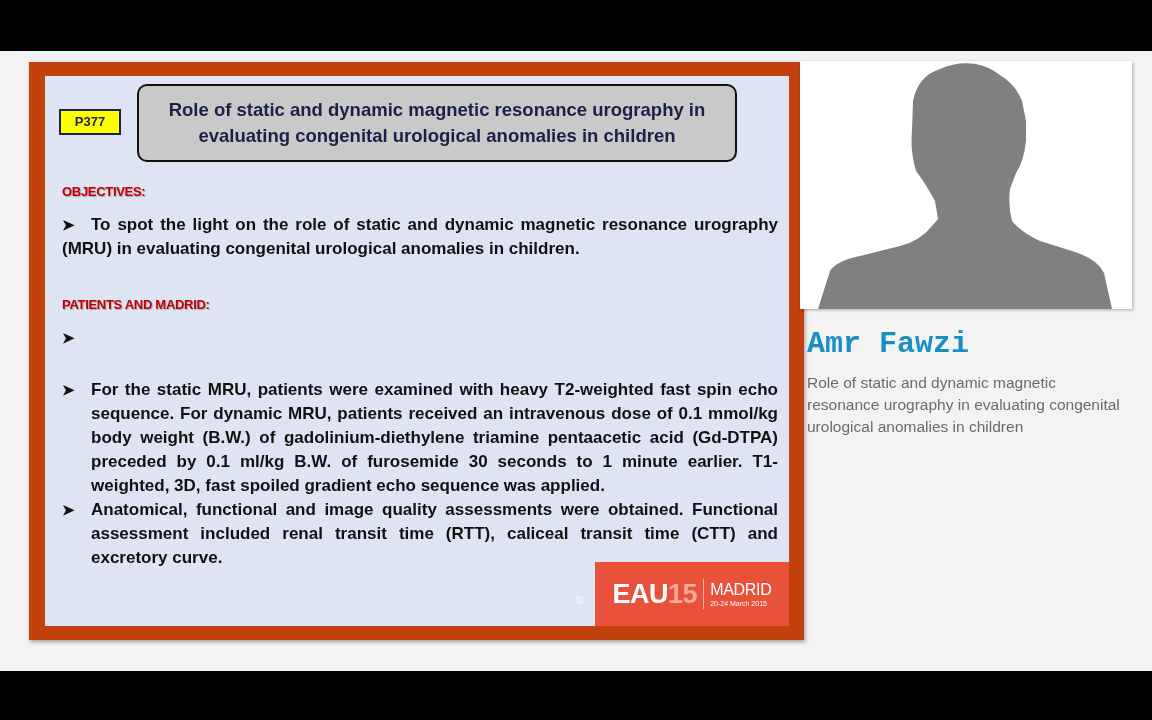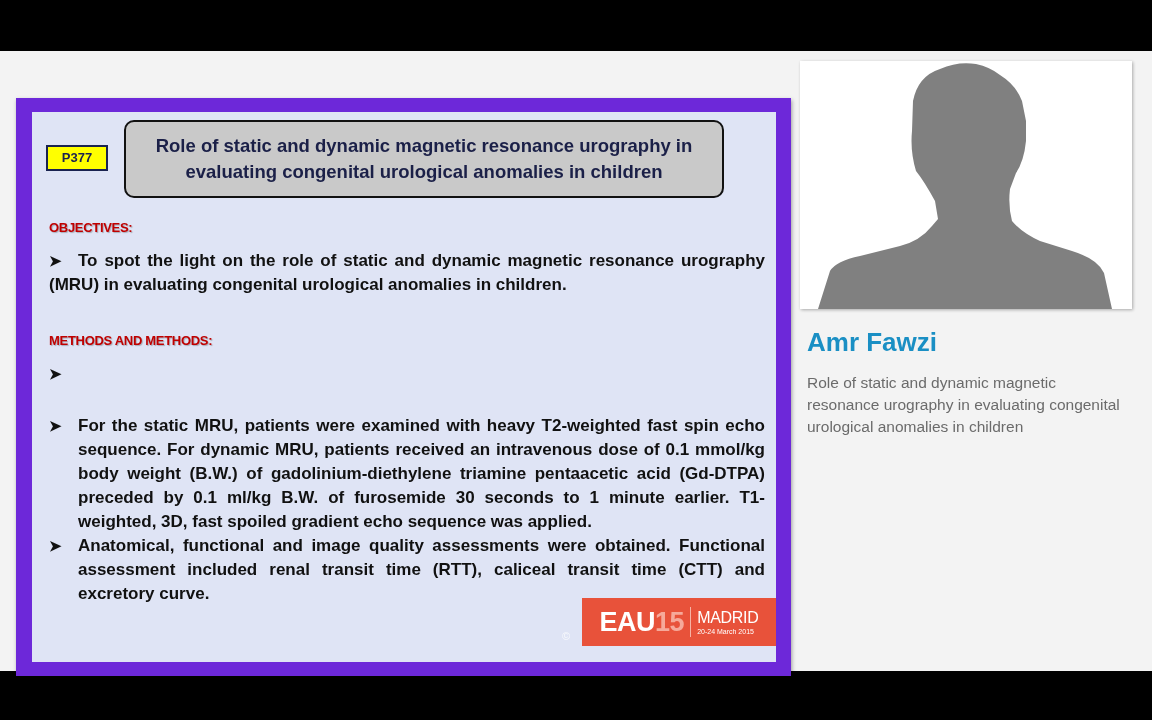--- a/index.html
+++ b/index.html
@@ -6,24 +6,23 @@
   body {
     width: 1152px; height: 720px; position: relative; overflow: hidden;
     background: #000000;
     font-family: "Liberation Sans", sans-serif;
   }
   .stage {
     position: absolute; left: 0; top: 51px; width: 1152px; height: 620px;
     background: #f3f3f3;
   }
   .slide-card {
-    position: absolute; left: 16px; top: 11px; width: 775px; height: 578px;
-    background: #6d28d9;
+    position: absolute; left: 29px; top: 11px; width: 775px; height: 578px;
+    background: #c2410c;
     box-shadow: 1px 2px 4px rgba(0,0,0,0.35);
-    margin-top: 36px;
   }
   .slide {
     position: absolute; left: 16px; top: 14px; width: 744px; height: 550px;
     background: #dfe4f5;
   }
   .poster-id {
     position: absolute; left: 14px; top: 33px; width: 62px; height: 26px;
     background: #ffff00; border: 2px solid #1a2350;
     box-sizing: border-box;
     font-family: "Liberation Sans", sans-serif; font-weight: bold; font-size: 13px;
@@ -47,41 +46,41 @@
     position: absolute; left: 17px; width: 716px;
     font-family: Liberation Sans, sans-serif; font-weight: bold; font-size: 17px;
     line-height: 24px; color: #111111; text-align: justify;
   }
   .bullet.hang { padding-left: 29px; box-sizing: border-box; }
   .bullet .arrow {
     display: inline-block; width: 29px; font-size: 15px;
   }
   .bullet.hang .arrow { position: absolute; left: 0; top: 0; }
   .eau-logo {
-    position: absolute; left: 550px; top: 486px; width: 194px; height: 48px;
+    position: absolute; left: 550px; top: 486px; width: 194px; height: 64px;
     background: #e8523a; color: #ffffff;
     display: flex; align-items: center; justify-content: center; gap: 6px;
   }
   .eau-main { font-family: "Liberation Sans", sans-serif; font-weight: bold; font-size: 27px; letter-spacing: -0.5px; }
   .eau-main .num { color: #f6a99a; }
   .eau-sep { width: 1px; height: 30px; background: #f6b3a5; }
   .eau-right { display: flex; flex-direction: column; line-height: 1; }
   .eau-city { font-size: 16px; letter-spacing: -0.3px; text-align: right; }
   .eau-date { font-size: 7px; margin-top: 2px; }
   .copyright {
     position: absolute; left: 530px; top: 518px; font-size: 11px; color: #ffffff; opacity: 0.8;
   }
   .speaker-photo {
     position: absolute; left: 800px; top: 10px; width: 332px; height: 248px;
     background: #ffffff; box-shadow: 1px 1px 3px rgba(0,0,0,0.3);
     overflow: hidden;
   }
   .speaker-name {
     position: absolute; left: 807px; top: 276px;
-    font-family: Liberation Sans, sans-serif; font-weight: bold; font-size: 26px;
+    font-family: Liberation Mono, monospace; font-weight: bold; font-size: 30px;
     color: #1a8fc4;
   }
   .talk-title {
     position: absolute; left: 807px; top: 321px; width: 320px;
     font-family: "Liberation Sans", sans-serif; font-size: 15.5px; line-height: 22px;
     color: #6b6b6b;
   }
 </style>
 </head>
 <body>
@@ -96,21 +95,21 @@
       <div class="title-box">
         <span>Role of static and dynamic magnetic resonance urography in evaluating congenital urological anomalies in children</span>
       </div>
 
       <div class="section-head" style="top:108px;">OBJECTIVES:</div>
 
       <div class="bullet" style="top:137px;">
         <span class="arrow">➤</span><span>To spot the light on the role of static and dynamic magnetic resonance urography (MRU) in evaluating congenital urological anomalies in children.</span>
       </div>
 
-      <div class="section-head" style="top:221px;">METHODS AND METHODS:</div>
+      <div class="section-head" style="top:221px;">PATIENTS AND MADRID:</div>
 
       <div class="bullet hang" style="top:250px;">
         <span class="arrow">➤</span>
       </div>
 
       <div class="bullet hang" style="top:302px;">
         <span class="arrow">➤</span><span>For the static MRU, patients were examined with heavy T2-weighted fast spin echo sequence. For dynamic MRU, patients received an intravenous dose of 0.1 mmol/kg body weight (B.W.) of gadolinium-diethylene triamine pentaacetic acid (Gd-DTPA) preceded by 0.1 ml/kg B.W. of furosemide 30 seconds to 1 minute earlier. T1-weighted, 3D, fast spoiled gradient echo sequence was applied.</span>
       </div>
 
       <div class="bullet hang" style="top:422px;">

